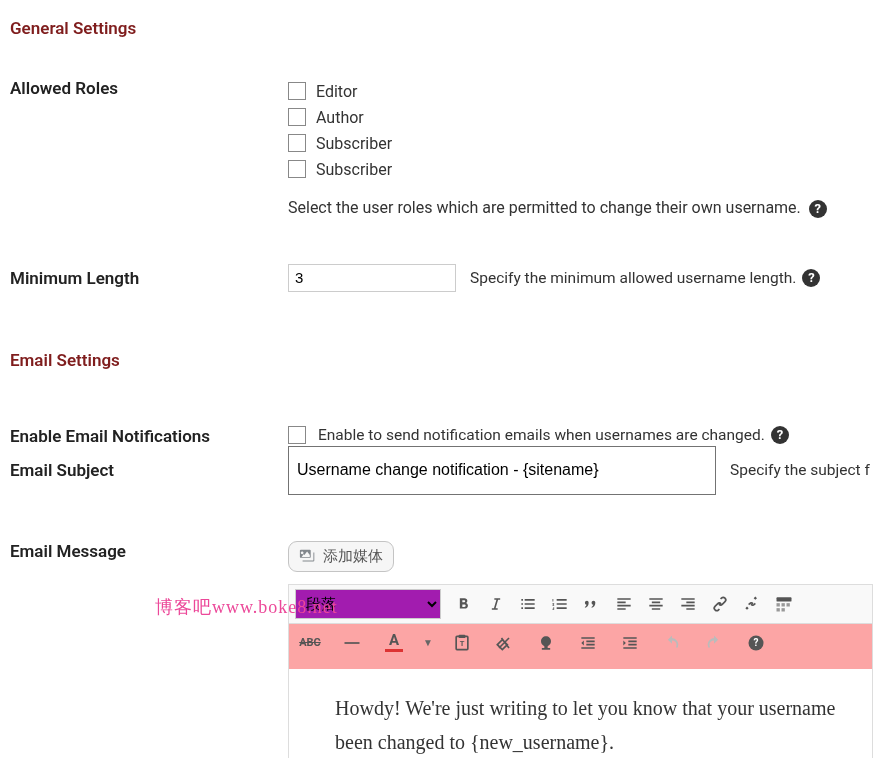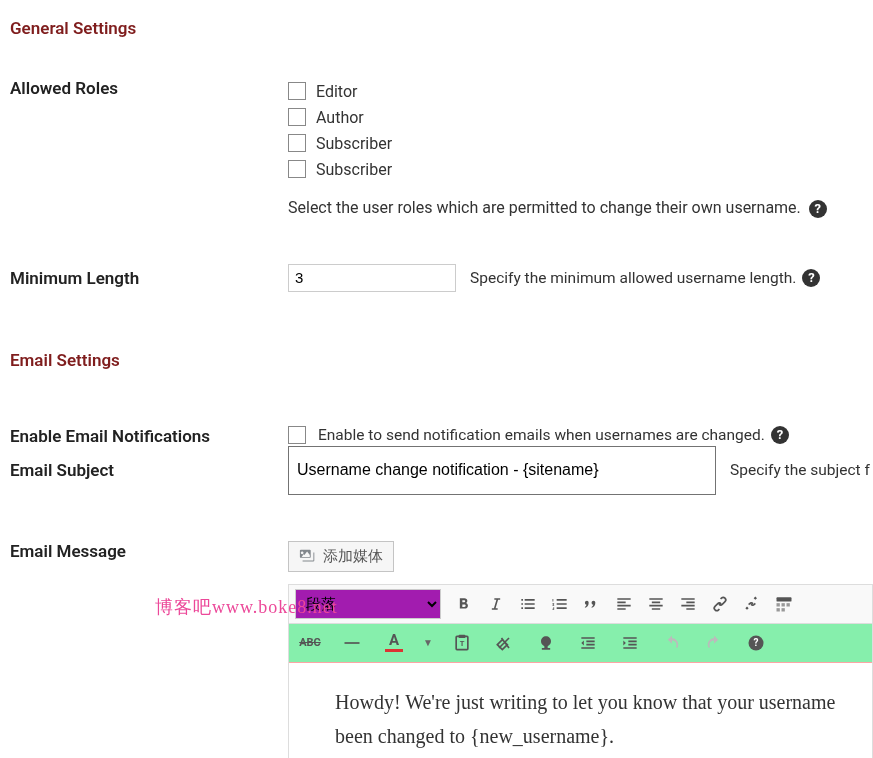--- a/index.html
+++ b/index.html
@@ -8,25 +8,25 @@
   .row{display:flex;align-items:flex-start;padding:0;margin:0}
   .label-col{width:278px;flex:0 0 278px;font-size:17px;font-weight:600;color:#222;padding-top:0}
   .field-col{flex:1;padding-top:0}
   .checkbox-line{display:flex;align-items:center;height:26px;font-size:16px;color:#333}
   .checkbox-line input[type=checkbox]{width:18px;height:18px;margin:0 10px 0 0;border:1px solid #888;background:#fff;appearance:none;-webkit-appearance:none;position:relative}
   .help-text{font-size:16px;color:#333;margin-top:16px}
   .help-icon{display:inline-flex;width:18px;height:18px;background:#333;border-radius:50%;color:#fff;font-size:13px;font-weight:bold;align-items:center;justify-content:center;margin-left:4px;vertical-align:middle}
   .num-input{width:168px;height:28px;border:1px solid #ccc;padding:0 6px;font-size:15px;box-sizing:border-box;margin-right:14px}
   .inline-desc{font-size:15.5px;color:#333}
   .text-input{width:428px;height:49px;border:1px solid #737373;padding:0 8px;font-size:16px;box-sizing:border-box;margin-right:14px}
-  .media-btn{display:inline-flex;align-items:center;border:1px solid #c4c4c4;background:#f6f6f6;padding:5px 10px;font-size:15px;color:#555;border-radius:0;cursor:pointer}
+  .media-btn{display:inline-flex;align-items:center;border:1px solid #c4c4c4;background:#f6f6f6;padding:5px 10px;font-size:15px;color:#555;border-radius:9px;cursor:pointer}
   .media-btn svg{margin-right:6px}
   .editor-box{border:1px solid #ddd;margin-top:12px;background:#fff}
   .toolbar{display:flex;align-items:center;flex-wrap:wrap;border-bottom:1px solid #ddd;padding:4px 6px;background:#f9f9f9;gap:2px}
-  .toolbar-row2{display:flex;align-items:center;padding:4px 6px;background:#86efac;border-bottom:1px solid #fca5a5;gap:12px}
+  .toolbar-row2{display:flex;align-items:center;padding:4px 6px;background:#fca5a5;border-bottom:7px solid #fca5a5;gap:12px}
   .fmt-select{width:146px;height:30px;border:1px solid #ccc;font-size:15px;padding:0 6px;background:#a21caf;margin-right:6px}
   .tbtn{width:30px;height:30px;display:inline-flex;align-items:center;justify-content:center;color:#555;cursor:pointer;border-radius:2px}
   .tbtn svg{width:20px;height:20px}
   .editor-content{padding:22px 22px 10px 46px;font-family:Georgia,"Times New Roman",serif;font-size:20px;line-height:1.7;color:#333;min-height:80px}
   .watermark{position:absolute;left:155px;top:595px;color:#ec4899;font-size:18px;font-family:"SimSun","宋体",serif;pointer-events:none;letter-spacing:1px}
   .rel{position:relative}
   .color-underline{display:inline-flex;flex-direction:column;align-items:center;width:30px;height:30px;justify-content:center;cursor:pointer}
   .color-underline .a{font-size:15px;font-weight:bold;color:#555;line-height:1}
   .color-underline .bar{width:18px;height:3px;background:#d33;margin-top:1px}
   .dropdown-arrow{width:14px;height:30px;display:inline-flex;align-items:center;justify-content:center;cursor:pointer;color:#666;font-size:10px}

